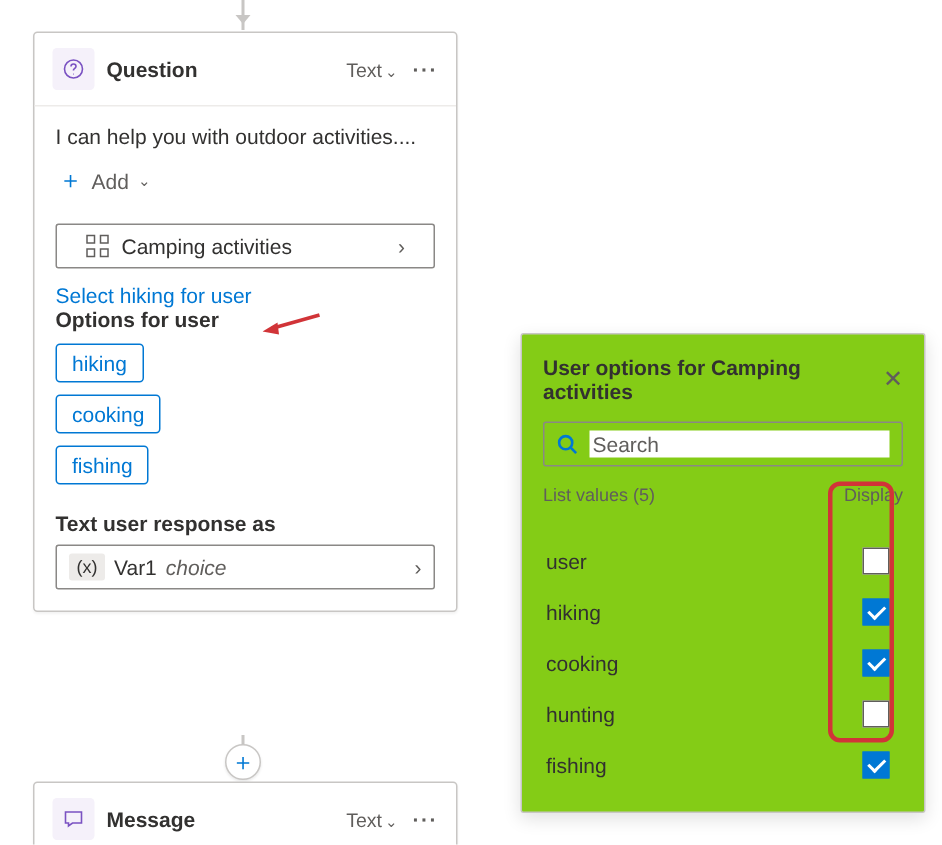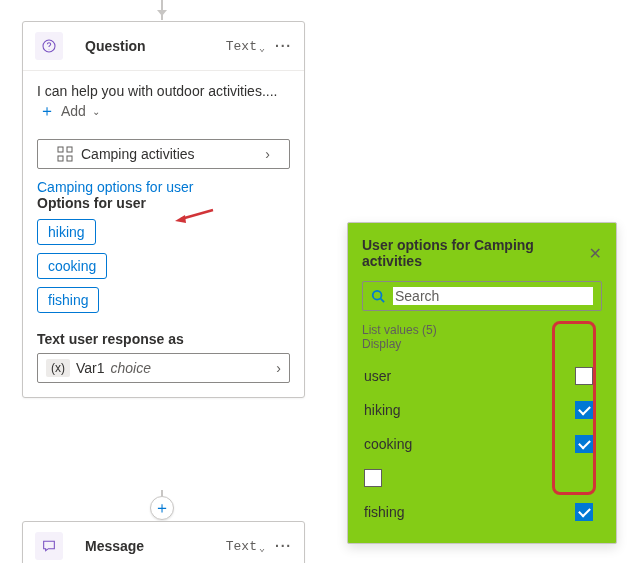--- a/index.html
+++ b/index.html
@@ -49,32 +49,31 @@
     border-bottom: 1px solid #edebe9;
   }
   .icon-sq {
     width: 28px; height: 28px;
     background: #f5f1fa;
     border-radius: 3px;
     display: flex; align-items: center; justify-content: center;
     margin-right: 8px;
   }
   .icon-sq svg { width: 16px; height: 16px; stroke: #7a52c2; fill: none; stroke-width: 1.6; }
-  .header-title { font-weight: 600; flex: 1; margin-left: 14px; }
+  .header-title { font-weight: 600; flex: 1; }
   .type-link {
     font-size: 13px;
     color: #605e5c;
     display: flex; align-items: flex-end; gap: 2px;
     cursor: pointer;
-    font-family: Liberation Mono, monospace;
   }
   .chev { font-size: 10px; color: #605e5c; }
   .more-dots { margin-left: 10px; color: #605e5c; cursor: pointer; font-weight: bold; letter-spacing: 1px; }
   .card-body { padding: 12px 14px 14px; }
-  .desc { color: #323130; }
+  .desc { color: #323130; margin-bottom: 10px; }
   .add-btn {
     display: inline-flex; align-items: center; gap: 6px;
     color: #605e5c; cursor: pointer; padding: 4px 2px;
     margin-bottom: 16px;
   }
   .add-btn .plus { color: #0078d4; font-size: 16px; line-height: 1; }
   .section-label { font-weight: 600; margin-bottom: 6px; }
   .identify-box {
     border: 1px solid #8a8886;
     border-radius: 2px;
@@ -166,21 +165,21 @@
     border-radius:2px;
     display:flex; align-items:center;
     padding:5px 8px;
     margin-bottom:12px;
   }
   .search-box svg { width:14px; height:14px; stroke:#0078d4; fill:none; stroke-width:2; margin-right:8px; }
   .search-box input {
     border:none; outline:none; flex:1; font-size:14px; font-family:inherit;
   }
   .search-box input::placeholder { color:#605e5c; }
-  .list-hd { display:flex; font-size:12px; color:#605e5c; margin-bottom:8px;flex-direction:column; }
+  .list-hd { display:flex; font-size:12px; color:#605e5c; margin-bottom:20px; }
   .list-hd .lhl { flex:1; }
   .list-row { display:flex; align-items:center; padding:8px 2px; }
   .list-row .txt { flex:1; }
   .cb {
     width:18px; height:18px;
     border:1px solid #605e5c;
     background:#fff;
     display:flex; align-items:center; justify-content:center;
     cursor:pointer;
     margin-right:7px;
@@ -237,21 +236,21 @@
       <svg class="grid-ic" viewBox="0 0 16 16">
           <rect x="1" y="1" width="5" height="5" fill="none" stroke="#605e5c"></rect>
           <rect x="10" y="1" width="5" height="5" fill="none" stroke="#605e5c"></rect>
           <rect x="1" y="10" width="5" height="5" fill="none" stroke="#605e5c"></rect>
           <rect x="10" y="10" width="5" height="5" fill="none" stroke="#605e5c"></rect>
         </svg>
       <span class="val">Camping activities</span>
       <span class="right-chev">›</span>
     </div>
 
-    <div class="link">Camping options for user</div>
+    <div class="link">Select hiking for user</div>
 
     <div class="section-label" style="">Options for user</div>
     <div class="chips">
       <div class="chip">hiking</div>
       <div class="chip">cooking</div>
       <div class="chip">fishing</div>
     </div>
 
     <div class="section-label">Text user response as</div>
     <div class="var-box">
@@ -313,20 +312,21 @@
     </div>
     <div class="list-row">
       <span class="txt">hiking</span>
       <span class="cb checked"></span>
     </div>
     <div class="list-row">
       <span class="txt">cooking</span>
       <span class="cb checked"></span>
     </div>
     <div class="list-row">
+      <span class="txt">hunting</span>
       <span class="cb"></span>
     </div>
     <div class="list-row">
       <span class="txt">fishing</span>
       <span class="cb checked"></span>
     </div>
   </div>
 </div>
 
 <div class="callout-ring"></div>

